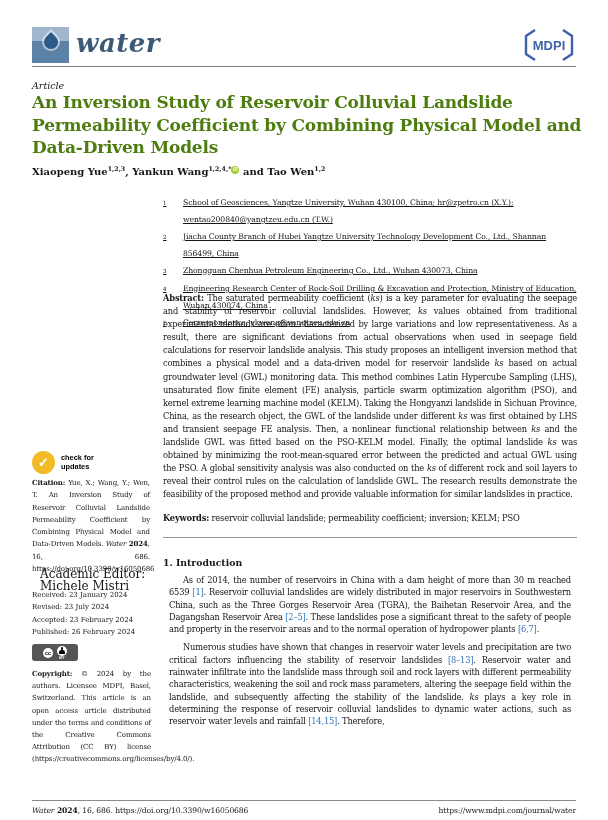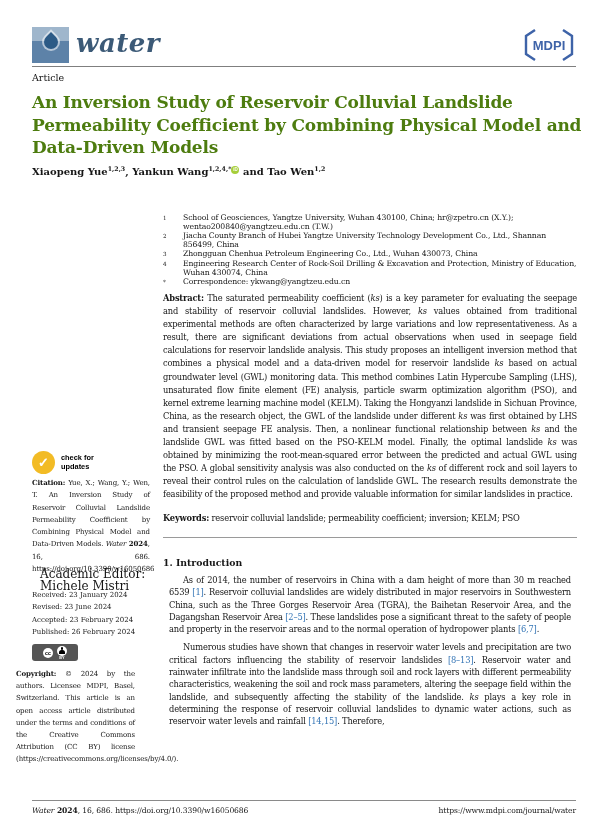--- a/index.html
+++ b/index.html
@@ -11,32 +11,32 @@
   .water-logo{position:absolute;left:32px;top:27px;width:37px;height:36px;cursor:pointer;}
   .logo-top{position:absolute;left:0;top:0;width:37px;height:14px;background:#9fb6cc;}
   .logo-bottom{position:absolute;left:0;top:14px;width:37px;height:22px;background:#5d82a8;}
   .logo-drop{position:absolute;left:12px;top:8px;width:14px;height:14px;background:#2c5a86;
     border-radius:0 50% 50% 50%;transform:rotate(45deg);box-shadow:0 0 0 2px rgba(255,255,255,.55);}
   .journal-name{position:absolute;left:76px;top:28px;font-size:26px;font-style:italic;font-weight:bold;
     color:#3c5a77;letter-spacing:.5px;}
   .mdpi-logo{position:absolute;left:520px;top:26px;width:58px;height:38px;cursor:pointer;}
   .header-rule{position:absolute;left:32px;top:66px;width:544px;height:1px;background:#7f7f7f;}
   
-  .article-label{position:absolute;left:32px;top:72px;font-size:9.5px;}
+  .article-label{position:absolute;left:32px;top:80px;font-size:9.5px;font-style:italic;}
   .paper-title{position:absolute;left:32px;top:91px;width:552px;font-size:17px;font-weight:bold;
     line-height:22.5px;letter-spacing:-0.2px;color:#4d7c0f;}
   .authors{position:absolute;left:32px;top:165px;width:540px;font-size:10px;font-weight:bold;}
   .authors sup{font-size:6.3px;}
   .orcid-icon{display:inline-block;width:8px;height:8px;border-radius:50%;background:#a6ce39;
     color:#fff;font-family:"Liberation Sans",sans-serif;font-size:4.5px;font-weight:bold;
     text-align:center;line-height:8px;vertical-align:super;cursor:pointer;}
   .orcid-icon::after{content:"iD";}
   
-  .affils{position:absolute;left:163px;top:213px;width:416px;font-size:7.7px;line-height:9px;
-    letter-spacing:-0.1px;}
+  .affils{position:absolute;left:163px;top:194px;width:416px;font-size:7.7px;line-height:17px;
+    letter-spacing:-0.1px;text-decoration:underline;}
   .affil-row{display:flex;}
   .affil-marker{flex:none;width:20px;font-size:5.6px;padding-top:1px;}
   .affil-text{flex:1;}
   
   .main-col{position:absolute;left:163px;top:292px;width:414px;}
   .abstract{font-size:8.3px;line-height:13.1px;text-align:justify;letter-spacing:-0.18px;}
   .bold-label{font-weight:bold;}
   .keywords{margin-top:10px;font-size:8.3px;line-height:12.5px;text-align:justify;letter-spacing:-0.18px;}
   .kw-rule{margin-top:13px;height:1px;background:#9a9a9a;}
   .section-heading{margin-top:19px;font-size:9.3px;font-weight:bold;}
@@ -56,21 +56,21 @@
   .cc-badge{position:absolute;left:32px;top:644px;width:46px;height:17px;background:#555;border-radius:3px;
     display:flex;align-items:center;justify-content:center;gap:4px;cursor:pointer;}
   .cc-circle{width:10px;height:10px;background:#fff;border-radius:50%;display:flex;align-items:center;
     justify-content:center;font-family:"Liberation Sans",sans-serif;font-size:5.2px;font-weight:bold;color:#000;}
   .cc-col{display:flex;flex-direction:column;align-items:center;}
   .cc-by-label{font-family:"Liberation Sans",sans-serif;font-size:3.8px;font-weight:bold;color:#fff;line-height:4px;}
   .person{position:relative;width:7px;height:7px;}
   .person::before{content:"";position:absolute;left:2.1px;top:0;width:2.8px;height:2.8px;border-radius:50%;background:#000;}
   .person::after{content:"";position:absolute;left:.9px;top:3.4px;width:5.2px;height:3.4px;
     border-radius:2.6px 2.6px 0 0;background:#000;}
-  .copyright{position:absolute;left:16px;top:668px;width:119px;font-size:7px;line-height:12.2px;
+  .copyright{position:absolute;left:32px;top:668px;width:119px;font-size:7px;line-height:12.2px;
     text-align:justify;letter-spacing:-0.1px;}
   
   .footer-mask{position:absolute;left:0;top:795px;width:608px;height:25px;background:#fff;}
   .footer-rule{position:absolute;left:32px;top:800px;width:544px;height:1px;background:#8a8a8a;}
   .footer{position:absolute;left:32px;top:806px;width:544px;display:flex;justify-content:space-between;
     font-size:7.6px;letter-spacing:-0.1px;}
   .it{font-style:italic;}
   .bd{font-weight:bold;}
 </style>
 </head>
@@ -155,21 +155,21 @@
   </div>
 
   <div class="citation">
     <span class="bold-label">Citation:</span><span> Yue, X.; Wang, Y.; Wen, T. An Inversion Study of Reservoir Colluvial Landslide Permeability Coefficient by Combining Physical Model and Data-Driven Models. </span><span class="it">Water</span><span class="bd"> 2024</span><span>, 16, 686. https://doi.org/10.3390/w16050686</span>
   </div>
 
   <div class="academic-editor">Academic Editor: Michele Mistri</div>
 
   <div class="dates">
     <div>Received: 23 January 2024</div>
-    <div>Revised: 23 June 2024</div>
+    <div>Revised: 23 July 2024</div>
     <div>Accepted: 23 February 2024</div>
     <div>Published: 26 February 2024</div>
   </div>
 
   <div class="cc-badge">
     <div class="cc-circle">cc</div>
     <div class="cc-col">
       <div class="cc-circle">
           <div class="person"></div>
         </div>

